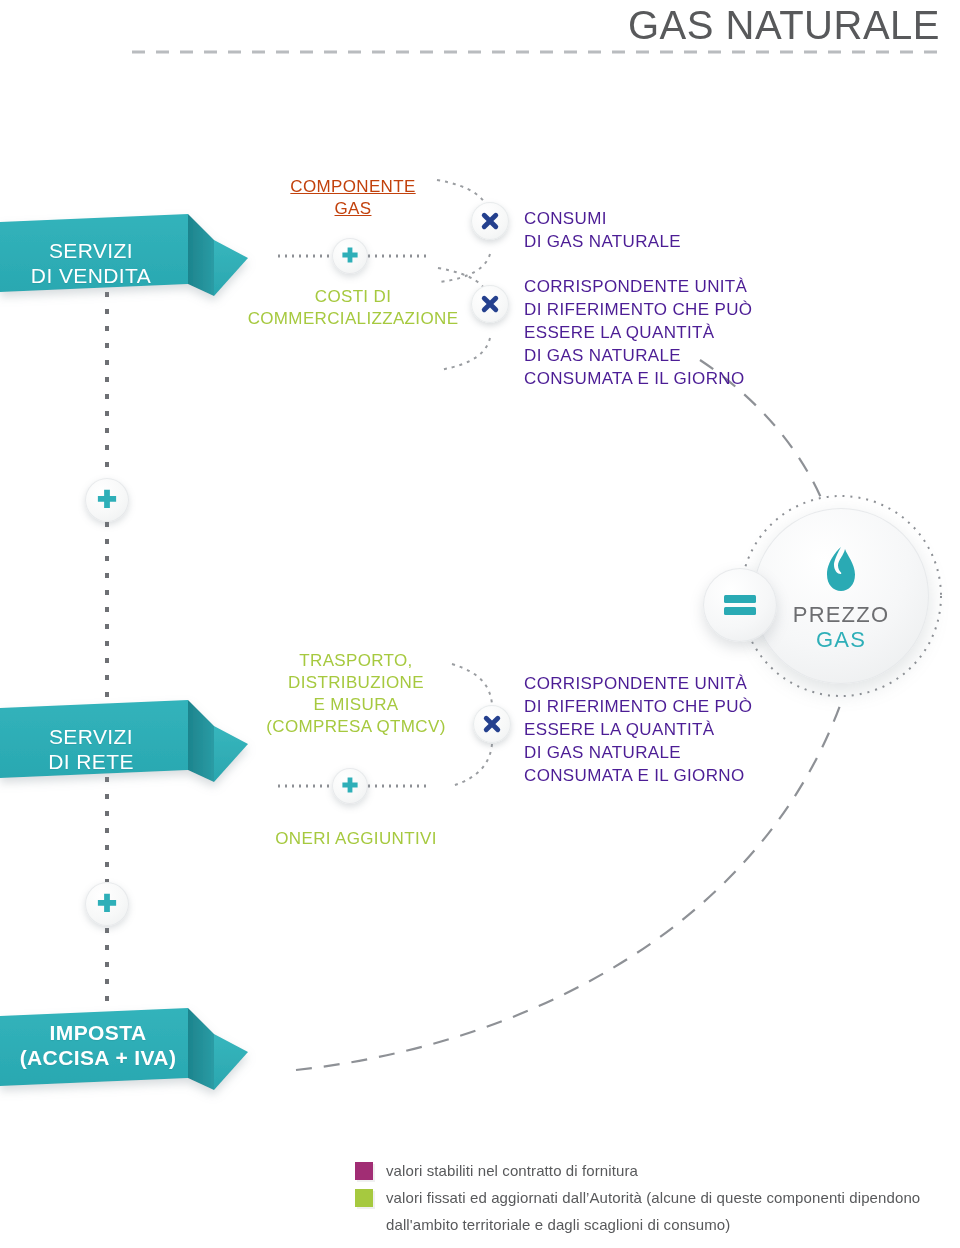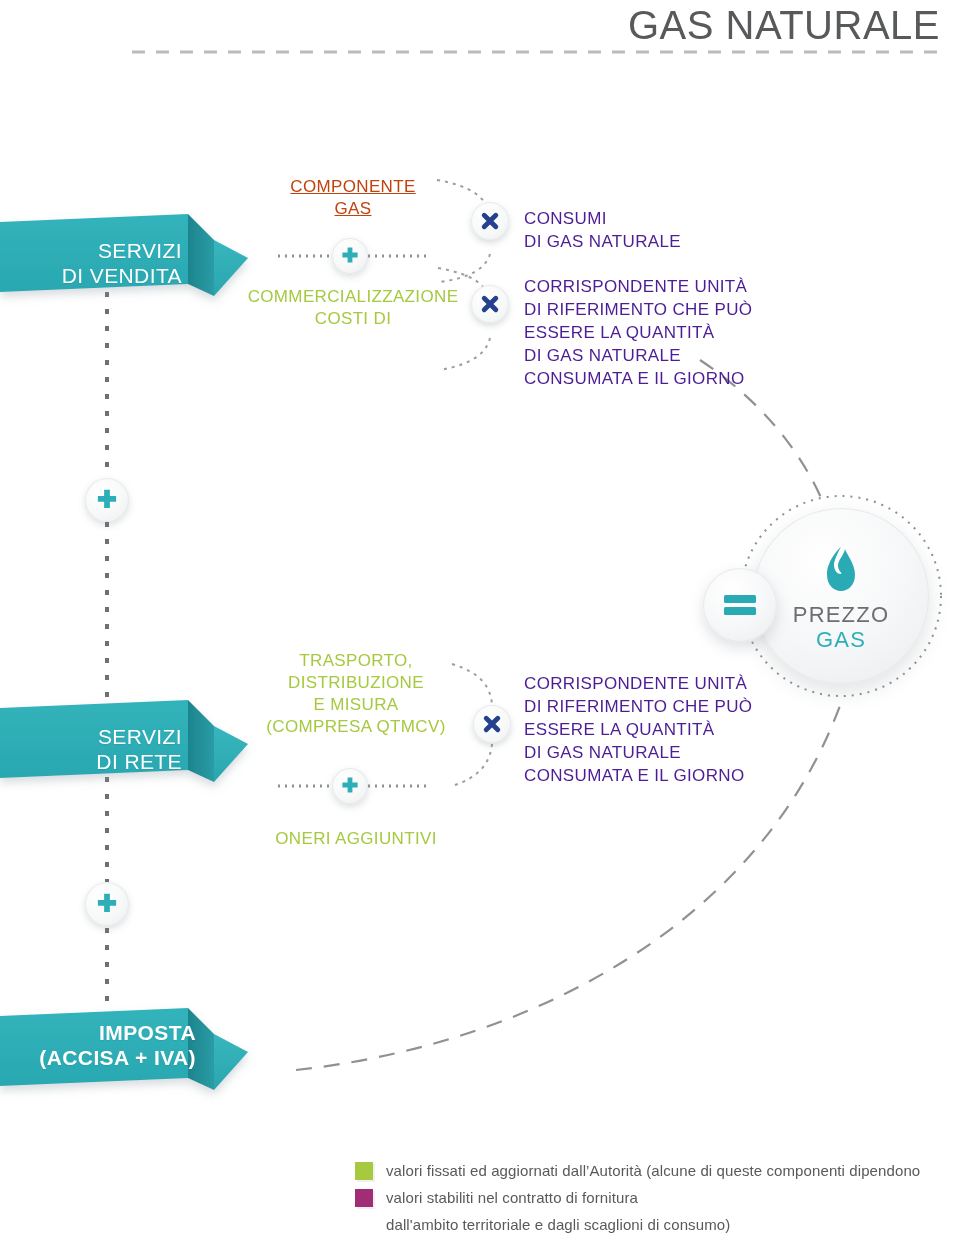--- a/index.html
+++ b/index.html
@@ -52,21 +52,21 @@
     height: 74px;
   }
   .banner .banner-label {
     position: absolute;
     left: 0;
     top: 0;
     width: 182px;
     height: 74px;
     display: flex;
     flex-direction: column;
-    align-items: flex-end;
+    align-items: center;
     justify-content: center;
     color: #ffffff;
     font-size: 21px;
     line-height: 25px;
     letter-spacing: 0.4px;
     text-align: center;
     z-index: 3;
     text-shadow: 0 1px 1px rgba(0,0,0,0.07);
   }
   .banner .banner-label span { display: block; white-space: nowrap; }
@@ -294,22 +294,22 @@
       <span>(ACCISA + IVA)</span>
     </div>
   </div>
 
   <div class="txt mid c-magenta" style="left:248px; top:176px; width:210px;">
     <div>COMPONENTE</div>
     <div>GAS</div>
   </div>
 
   <div class="txt mid c-green" style="left:228px; top:286px; width:250px;">
+    <div>COSTI DI</div>
     <div>COMMERCIALIZZAZIONE</div>
-    <div>COSTI DI</div>
   </div>
 
   <div class="badge" style="left:332px; top:238px; width:36px; height:36px;">
     <svg width="20" height="20" viewBox="0 0 20 20">
       <path d="M7.6 1.4h4.8v5.2h5.2v4.8h-5.2v5.2H7.6v-5.2H2.4V6.6h5.2z" fill="#2eafb8"></path>
     </svg>
   </div>
 
   <div class="xbadge" style="left:471px; top:202px;">
     <svg width="20" height="20" viewBox="0 0 20 20">
@@ -391,23 +391,23 @@
 
   <div class="equals-badge">
     <svg width="34" height="26" viewBox="0 0 34 26">
       <rect x="1" y="3" width="32" height="8" rx="1.5" fill="#2aaab4"></rect>
       <rect x="1" y="15" width="32" height="8" rx="1.5" fill="#2aaab4"></rect>
     </svg>
   </div>
 
   <div class="legend">
     <div class="legend-row">
+      <div class="swatch" style="background:#a12d74;"></div>
+      <div class="legend-text">valori stabiliti nel contratto di fornitura</div>
+    </div>
+    <div class="legend-row">
       <div class="swatch" style="background:#a6c93f;"></div>
       <div class="legend-text">valori fissati ed aggiornati dall’Autorità (alcune di queste componenti dipendono</div>
     </div>
-    <div class="legend-row">
-      <div class="swatch" style="background:#a12d74;"></div>
-      <div class="legend-text">valori stabiliti nel contratto di fornitura</div>
-    </div>
     <div class="legend-cont">dall'ambito territoriale e dagli scaglioni di consumo)</div>
   </div>
 
 </div>
 
 </body></html>

